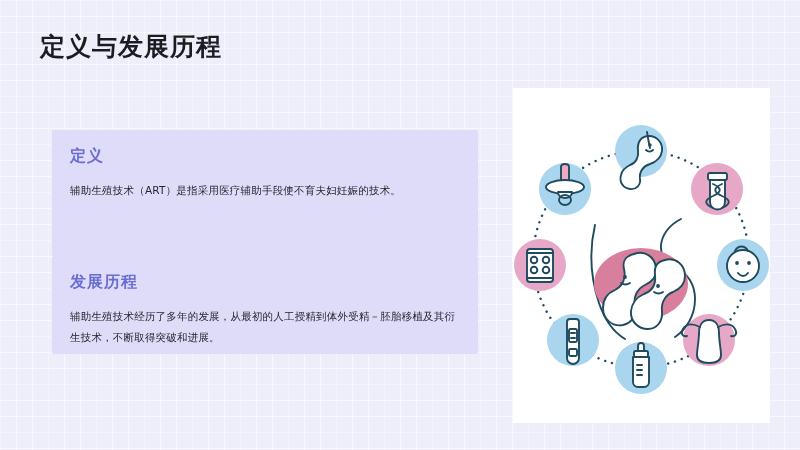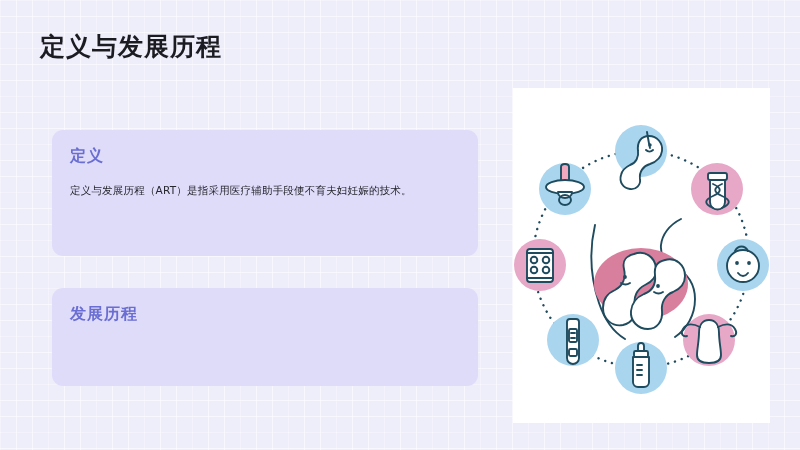--- a/index.html
+++ b/index.html
@@ -41,25 +41,25 @@
     color: #1b1b22;
     white-space: nowrap;
   }
 
   
   .card {
     position: absolute;
     left: 52px;
     width: 426px;
     background: #dfdcfa;
-    border-radius: 11px;
+    border-radius: 2px;
     padding: 16px 18px 14px 18px;
   }
   #card-definition { top: 130px; height: 126px; }
-  #card-history    { top: 288px; height: 98px; }
+  #card-history    { top: 256px; height: 98px; }
 
   .card-heading {
     font-family: "DejaVu Sans", "Liberation Sans", sans-serif;
     font-size: 16px;
     font-weight: bold;
     color: #6a6ed2;
     letter-spacing: 1px;
     margin-bottom: 13px;
   }
   .card-body {
@@ -97,25 +97,26 @@
 </style>
 </head>
 <body>
 
 <div id="slide">
 
   <div id="slide-title">定义与发展历程</div>
 
   <div class="card" id="card-definition">
     <div class="card-heading">定义</div>
-    <div class="card-body">定义与发展历程（ART）是指采用医疗辅助手段使不育夫妇妊娠的技术。</div>
+    <div class="card-body">辅助生殖技术（ART）是指采用医疗辅助手段使不育夫妇妊娠的技术。</div>
   </div>
 
   <div class="card" id="card-history">
     <div class="card-heading">发展历程</div>
+    <div class="card-body">辅助生殖技术经历了多年的发展，从最初的人工授精到体外受精－胚胎移植及其衍生技术，不断取得突破和进展。</div>
   </div>
 
 
   <div id="illustration-panel">
     <svg id="illustration-svg" viewBox="0 0 257 335">
       <defs>
         <style>
           .ln   { fill:none; stroke:#1f4b5e; stroke-width:1.9; stroke-linecap:round; stroke-linejoin:round; }
           .lnf  { fill:#ffffff; stroke:#1f4b5e; stroke-width:1.9; stroke-linejoin:round; stroke-linecap:round; }
           .dot  { fill:none; stroke:#1f4b5e; stroke-width:2.4; stroke-linecap:round; stroke-dasharray:0.1 7; }

